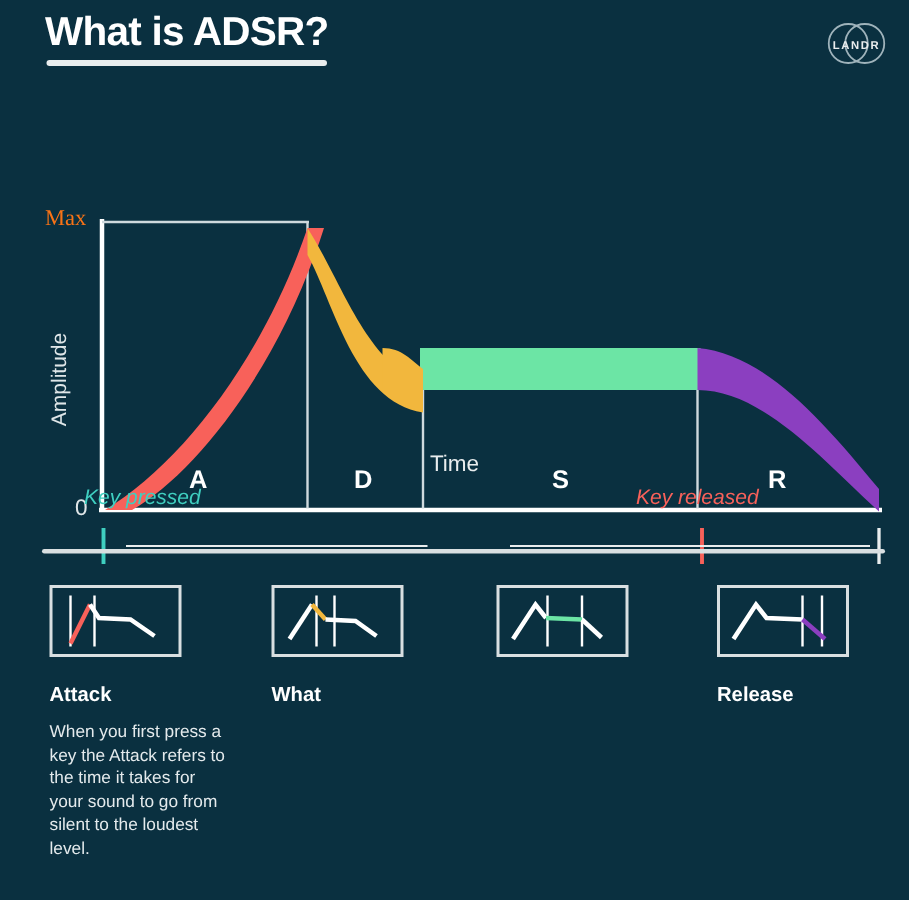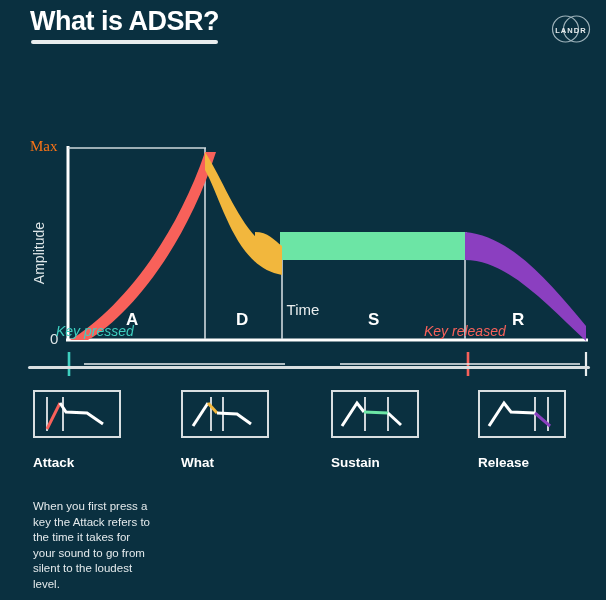--- a/index.html
+++ b/index.html
@@ -70,21 +70,21 @@
   .card:nth-child(4){left:478px;}
   .thumb{
     width:88px;height:48px;
     border:2px solid #d9dfe1;
     position:relative;box-sizing:border-box;
   }
   .card-title{
     margin-top:17px;font-size:13.5px;font-weight:bold;color:#ffffff;
   }
   .card-body{
-    margin-top:29px;font-size:11.5px;line-height:15.5px;color:#e4eaec;
+    margin-top:11px;font-size:11.5px;line-height:15.5px;color:#e4eaec;
     width:118px;
   }
 </style>
 </head>
 <body>
 
 <div class="page">
 
   <div class="title">What is ADSR?</div>
   <div class="title-rule"></div>
@@ -172,21 +172,20 @@
     <div class="card">
       <div class="thumb">
         <svg width="84" height="44" viewBox="0 0 84 44">
           <line x1="32" y1="5" x2="32" y2="39" stroke="#ffffff" stroke-width="1.6"></line>
           <line x1="55" y1="5" x2="55" y2="39" stroke="#ffffff" stroke-width="1.6"></line>
           <path d="M 9 34 L 24 11 L 31 20" stroke="#ffffff" stroke-width="3" fill="none"></path>
           <path d="M 31 20 L 55 21" stroke="#6ce5a5" stroke-width="3" fill="none"></path>
           <path d="M 55 21 L 68 33" stroke="#ffffff" stroke-width="3" fill="none"></path>
         </svg>
       </div>
-      <div class="card-title">Sustain</div>
     </div>
 
     <div class="card">
       <div class="thumb">
         <svg width="84" height="44" viewBox="0 0 84 44">
           <line x1="55" y1="5" x2="55" y2="39" stroke="#ffffff" stroke-width="1.6"></line>
           <line x1="68" y1="5" x2="68" y2="39" stroke="#ffffff" stroke-width="1.6"></line>
           <path d="M 9 34 L 24 11 L 31 20 L 55 21" stroke="#ffffff" stroke-width="3" fill="none"></path>
           <path d="M 55 21 L 70 34" stroke="#8b3fc0" stroke-width="3" fill="none"></path>
         </svg>

